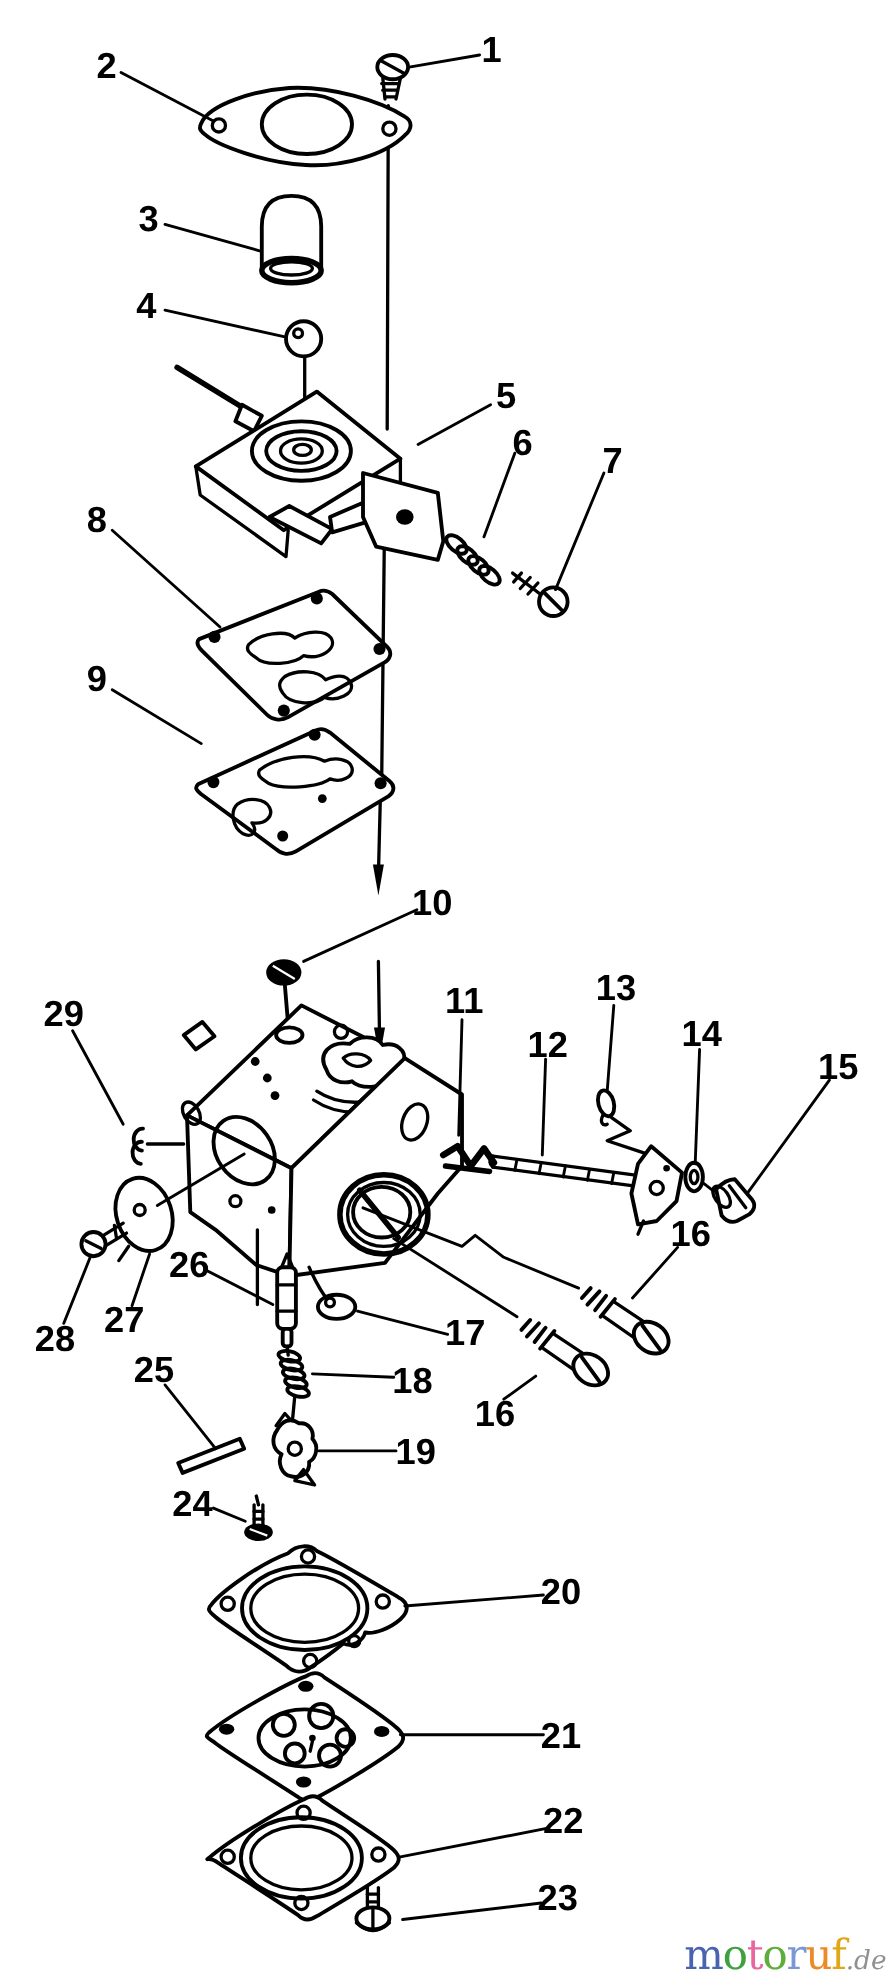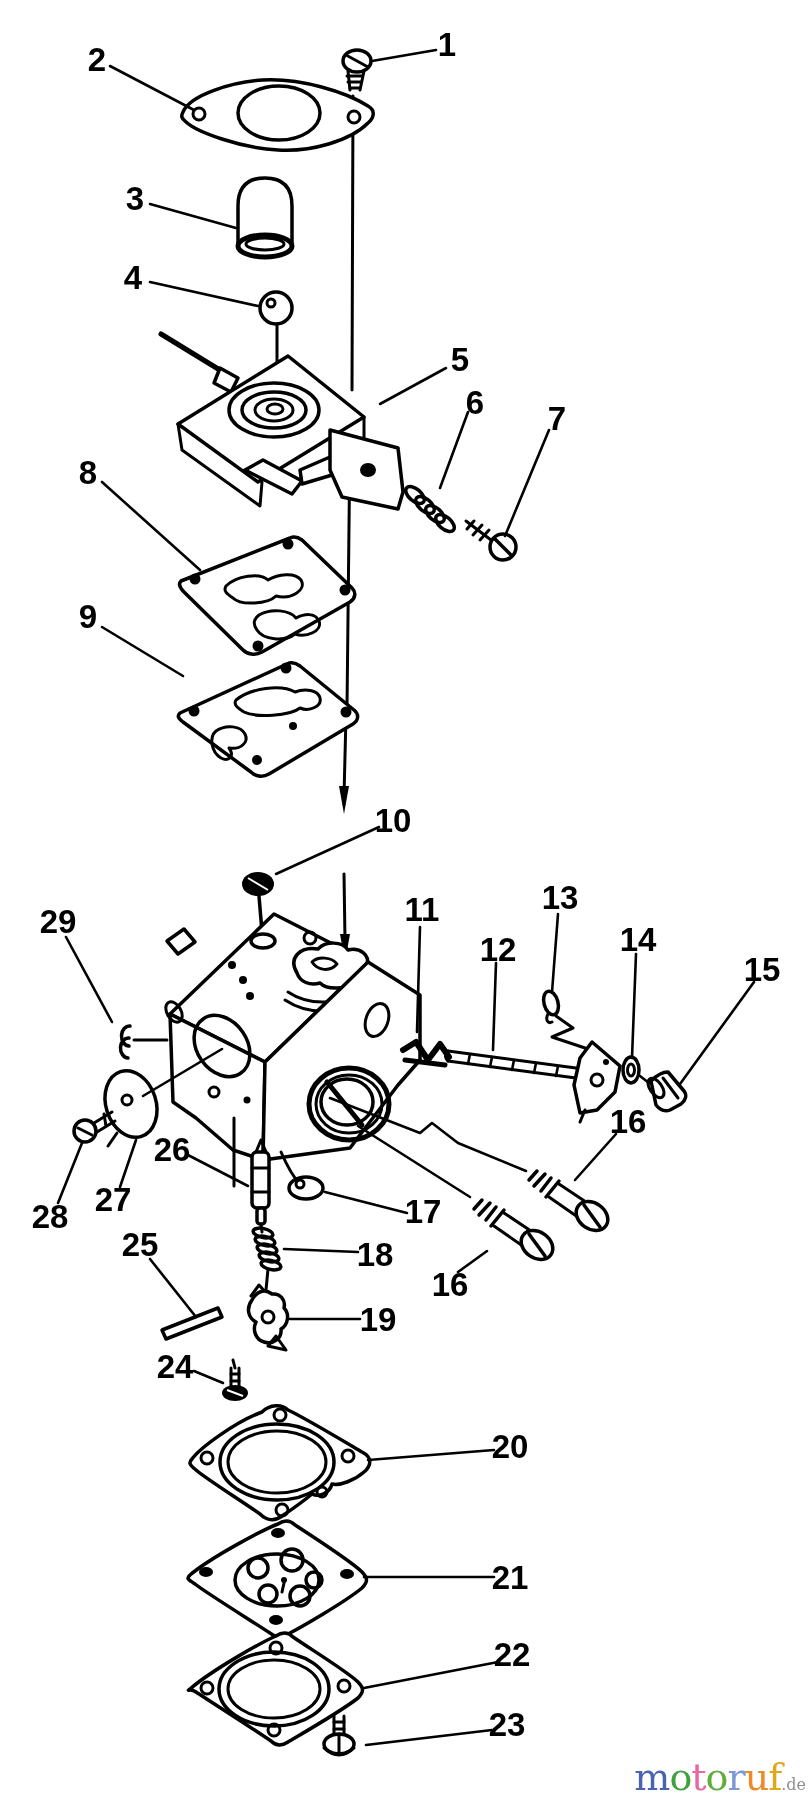--- a/index.html
+++ b/index.html
@@ -7,21 +7,21 @@
   svg{position:absolute;left:0;top:0;}
   .ln{fill:none;stroke:#000;stroke-width:3;stroke-linecap:round;stroke-linejoin:round;}
   .ln2{fill:none;stroke:#000;stroke-width:3.5;stroke-linecap:round;stroke-linejoin:round;}
   .lnw{fill:#fff;stroke:#000;stroke-width:3.5;stroke-linecap:round;stroke-linejoin:round;}
   .thick{fill:none;stroke:#000;stroke-width:5;stroke-linecap:round;}
   .leader{fill:none;stroke:#000;stroke-width:2.6;stroke-linecap:round;stroke-linejoin:round;}
   .dk{fill:#000;stroke:none;}
   .lbl{font-family:"Liberation Sans",sans-serif;font-weight:bold;font-size:33px;fill:#000;}
   .watermark{position:absolute;right:5px;bottom:4px;font-family:"DejaVu Serif",serif;
              font-size:38px;line-height:1;letter-spacing:-1px;white-space:nowrap;}
-  .watermark .suffix{font-size:16px;letter-spacing:0;}
+  .watermark .suffix{font-size:24px;letter-spacing:0;font-style:italic;}
 </style>
 </head>
 <body>
 
 <div class="stage">
 <svg width="811" height="1800" viewBox="0 0 811 1800">
 
   <g>
     <line class="ln" x1="353" y1="96" x2="352" y2="390"></line>
     <line class="ln" x1="350" y1="436" x2="347" y2="708"></line>

